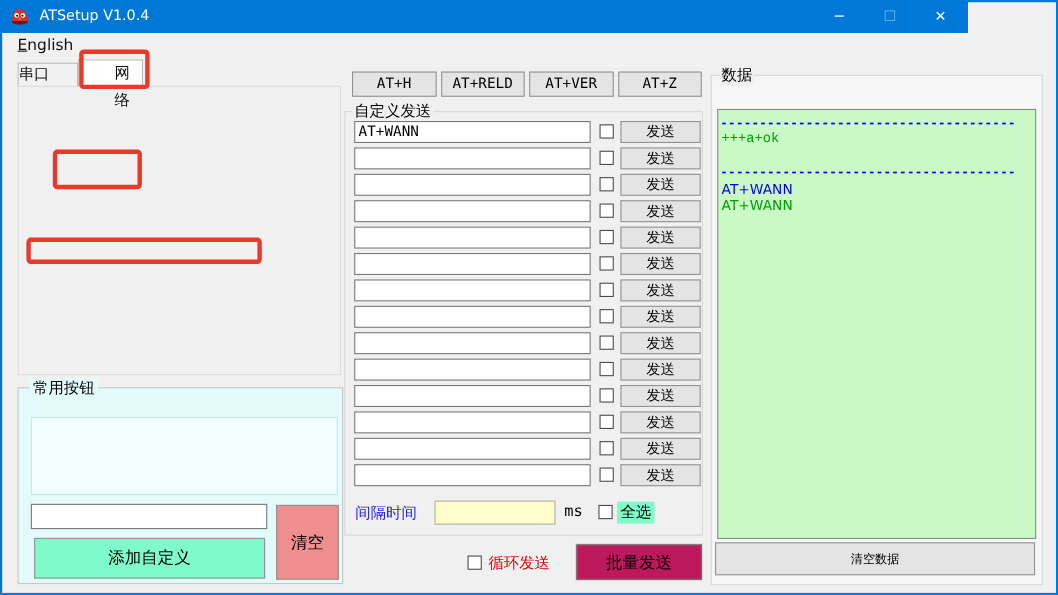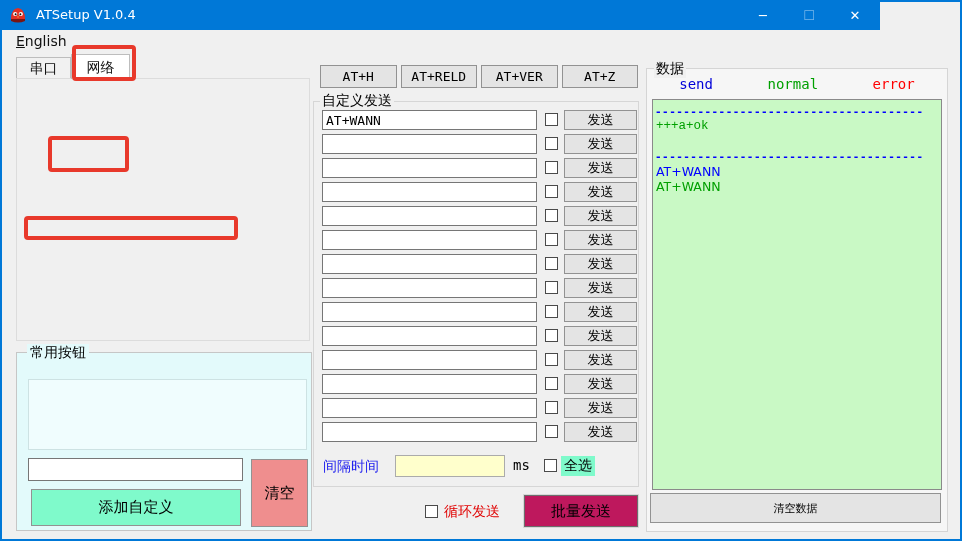--- a/index.html
+++ b/index.html
@@ -14,23 +14,23 @@
   .win-controls { position:absolute; right:2px; top:0; height:30px; display:flex; }
   .win-btn { width:46px; height:30px; display:flex; align-items:center; justify-content:center; color:#fff; font-size:13px; }
   .win-btn.dim { opacity:.45; }
 
   
   .menubar { position:absolute; left:0; top:30px; width:958px; height:24px; background:#f0f0f0; }
   .menu-item { position:absolute; top:3px; font-size:14px; color:#111; }
   .menu-en::first-letter { text-decoration:underline; }
 
   
-  .tab { position:absolute; font-size:14px; text-align:center; border:1px solid #bdbdbd; color:#111; }
+  .tab { position:absolute; font-size:14px; text-align:left; border:1px solid #bdbdbd; color:#111; }
   .tab-serial { left:16px; top:57px; width:55px; height:22px; background:#f1f1f1; line-height:21px; border-bottom:none; }
-  .tab-network { left:71px; top:54px; width:59px; height:25px; background:#fff; line-height:24px; border-bottom:none; z-index:3; }
+  .tab-network { left:71px; top:54px; width:59px; height:25px; background:#fff; line-height:24px; border-bottom:none; z-index:3;padding-left:32px; }
   .tabpage { position:absolute; left:16px; top:78px; width:294px; height:263px; background:#f0f0f0; border:1px solid #dcdcdc; z-index:1; }
 
   .lbl { position:absolute; font-size:14px; color:#000; }
   .tbox { position:absolute; background:#fff; border:1px solid #767676; font-family:"DejaVu Sans Mono", monospace; font-size:13px; padding:2px 3px 0 3px; color:#000; overflow:hidden; white-space:nowrap; }
   .port-input { left:72px; top:88px; width:230px; height:22px; }
   .key-input  { left:72px; top:115px; width:230px; height:22px; }
 
   .btn { position:absolute; display:flex; align-items:center; justify-content:center; font-size:14px; color:#000; background:#e4e4e4; border:1px solid #929292; cursor:default; }
   .mint { background:#7ffacb; }
   .btn-search { left:32px; top:144px; width:111px; height:27px; border:1px solid #2f97e0; box-shadow:inset 0 0 0 2px #d9fff2; font-size:15px; }
@@ -253,26 +253,20 @@
   <span class="lbl ms-label">ms</span>
   <span class="cb selall-cb"></span>
   <span class="lbl selall-label">全选</span>
 
   <span class="cb loop-cb"></span>
   <span class="lbl loop-label">循环发送</span>
   <div class="btn btn-batch">批量发送</div>
 
   <span class="data-title">数据</span>
   <div class="data-group"></div>
-  <div class="legend-row">
-
-  <span style="color: rgb(0, 0, 216);">send</span>
-      <span style="color: rgb(0, 160, 0);">normal</span>
-      <span style="color: rgb(255, 0, 0);">error</span>
-    </div>
   <div class="logbox">
 
   <div class="log-line dash-line" style="color: rgb(0, 0, 255);">--------------------------------------</div>
       <div class="log-line" style="color: rgb(0, 160, 0); font-family: Liberation Mono, monospace;">+++a+ok</div>
       <div class="log-line" style="color: rgb(0, 160, 0);"></div>
       <div class="log-line dash-line" style="color: rgb(0, 0, 255);">--------------------------------------</div>
       <div class="log-line" style="color: rgb(0, 0, 255);">AT+WANN</div>
       <div class="log-line" style="color: rgb(0, 160, 0);">AT+WANN</div>
       <div class="log-line" style="color: rgb(0, 160, 0);"></div>
     </div>

